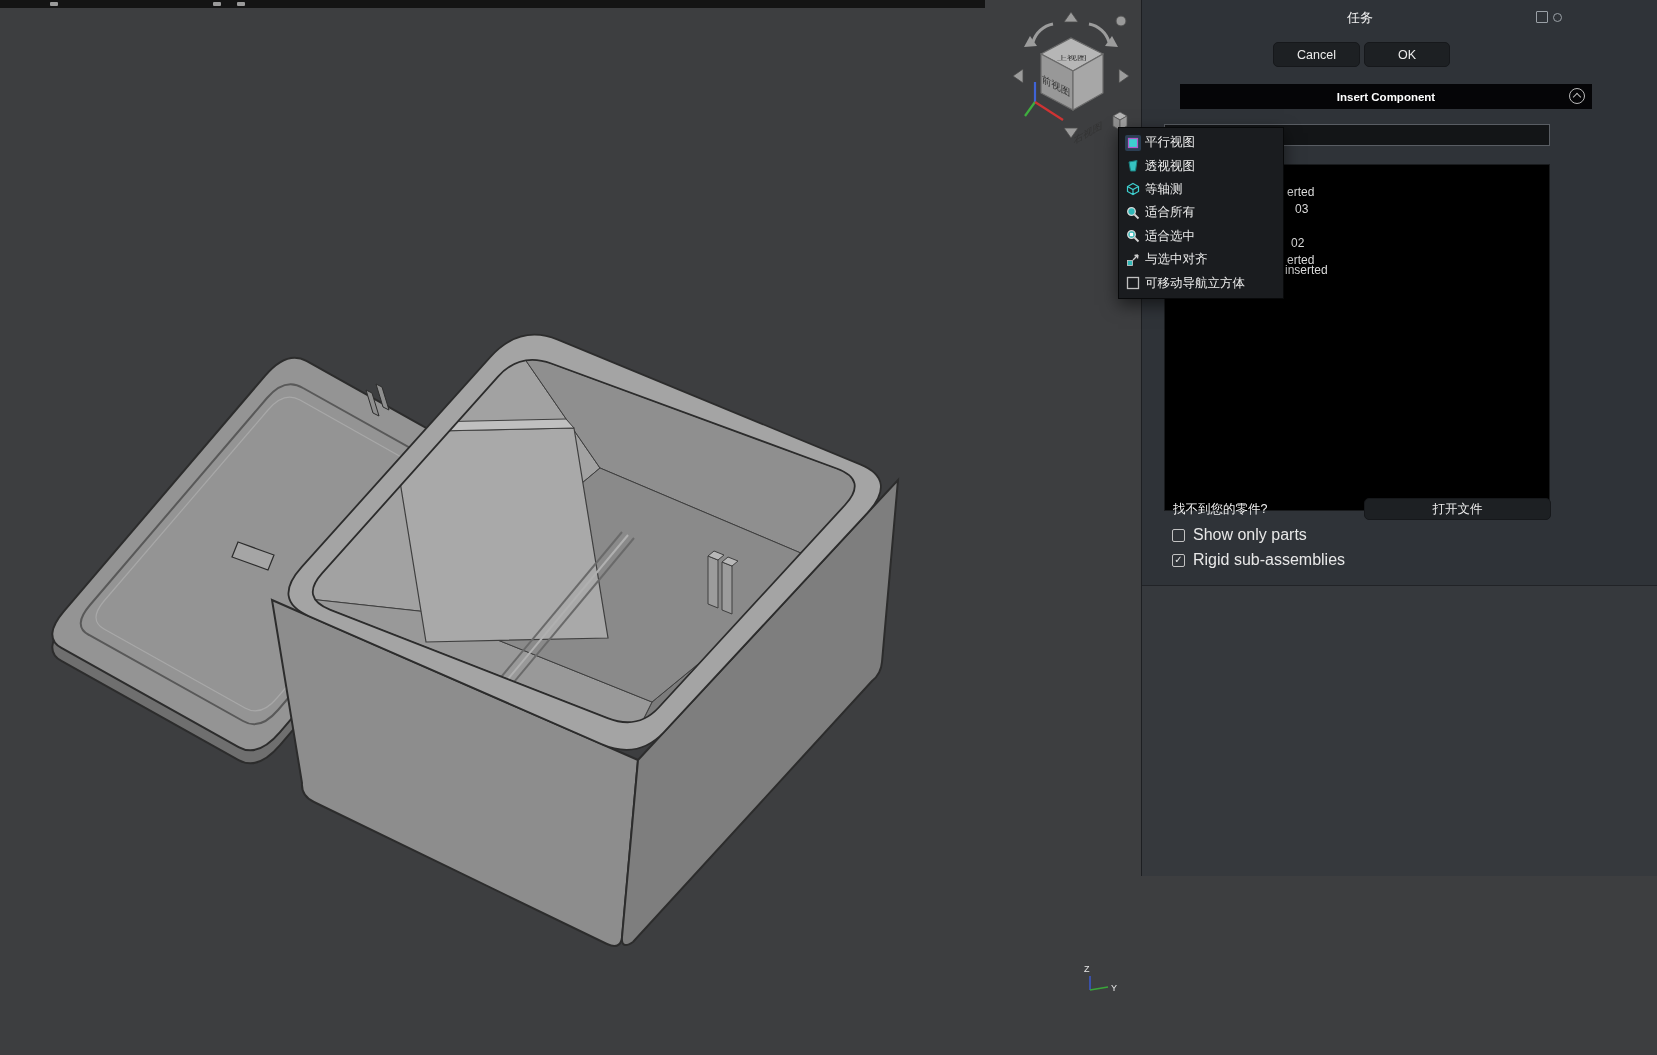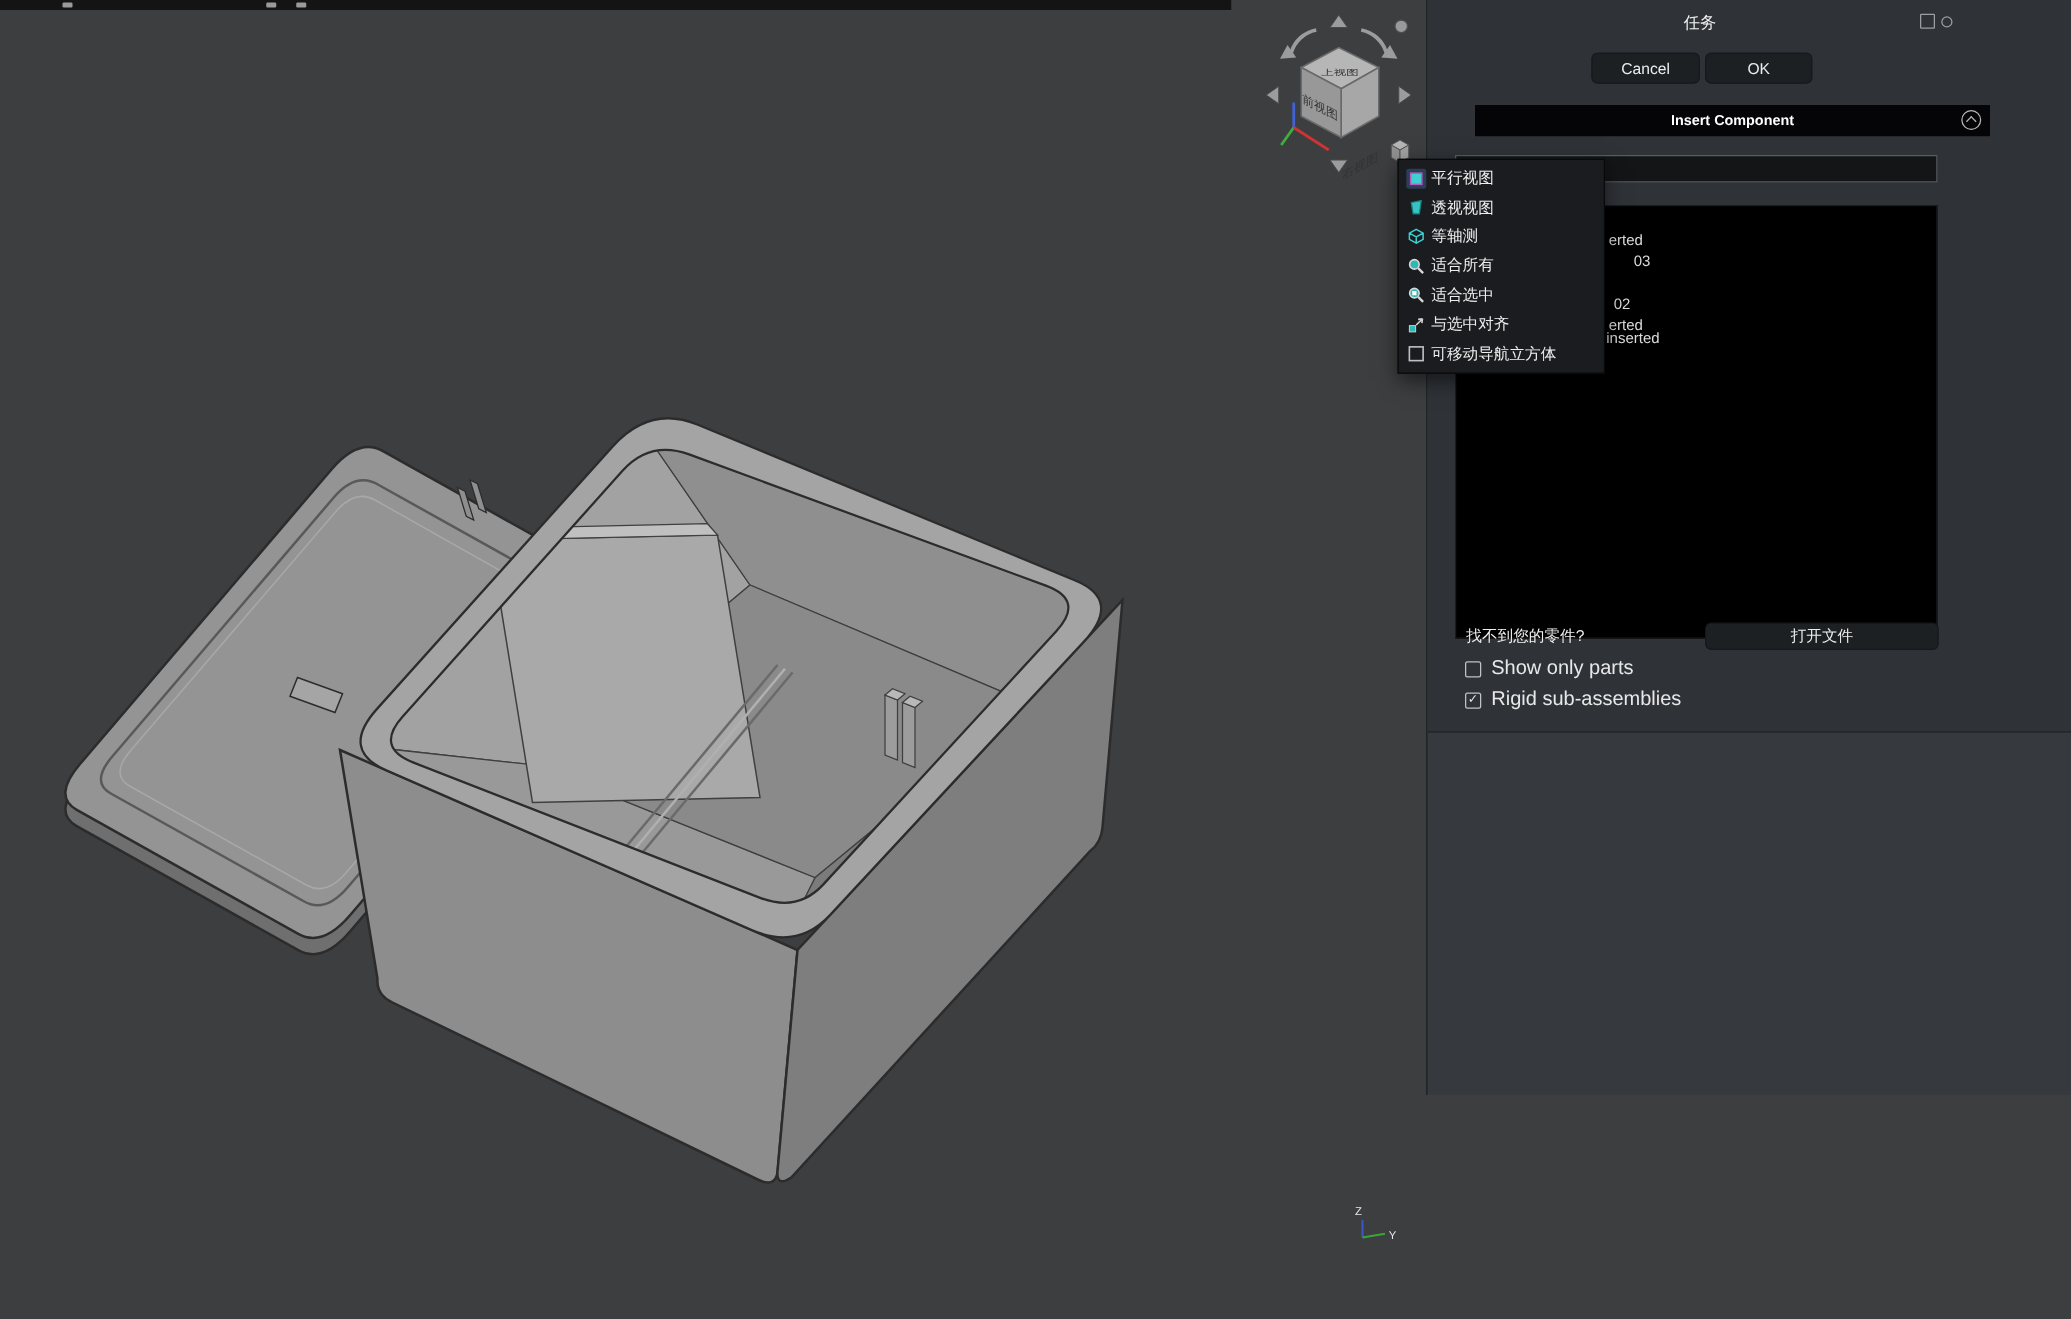--- a/index.html
+++ b/index.html
@@ -37,21 +37,21 @@
                 border:1.5px solid #b8b8b8;border-radius:50%;box-sizing:border-box;}
   .collapse-btn::after{content:"";position:absolute;left:4px;top:5px;width:5px;height:5px;
                 border-left:1.5px solid #b8b8b8;border-top:1.5px solid #b8b8b8;transform:rotate(45deg);}
   .search{position:absolute;left:22px;top:124px;width:386px;height:22px;box-sizing:border-box;
           background:#131517;border:1px solid #595d63;color:#e8e8e8;font-size:12px;
           font-family:inherit;padding:0 6px;outline:none;}
   .comp-list{position:absolute;left:22px;top:164px;width:386px;height:347px;
              background:#000000;border:1px solid #191b1d;box-sizing:border-box;overflow:hidden;}
   .list-row{position:absolute;font-size:12px;color:#dcdcdc;white-space:nowrap;}
   .list-row:nth-child(1){top:20px;left:122px;}
-  .list-row:nth-child(2){top:37px;left:130px;margin-left:12px;}
+  .list-row:nth-child(2){top:37px;left:130px;}
   .list-row:nth-child(3){top:54px;left:120px;margin-top:44px;}
   .list-row:nth-child(4){top:71px;left:126px;}
   .list-row:nth-child(5){top:88px;left:122px;}
   .notfound{position:absolute;left:31px;top:501px;font-size:12.5px;color:#f0f0f0;}
   .open-file{left:222px;top:498px;width:187px;height:22px;}
   .check-row{position:absolute;display:flex;align-items:center;gap:8px;
              font-size:16px;color:#e8e8e8;}
   .check-row.r1{left:30px;top:526px;}
   .check-row.r2{left:30px;top:551px;}
   .checkbox{width:13px;height:13px;box-sizing:border-box;border:1px solid #c2c2c2;border-radius:2px;

